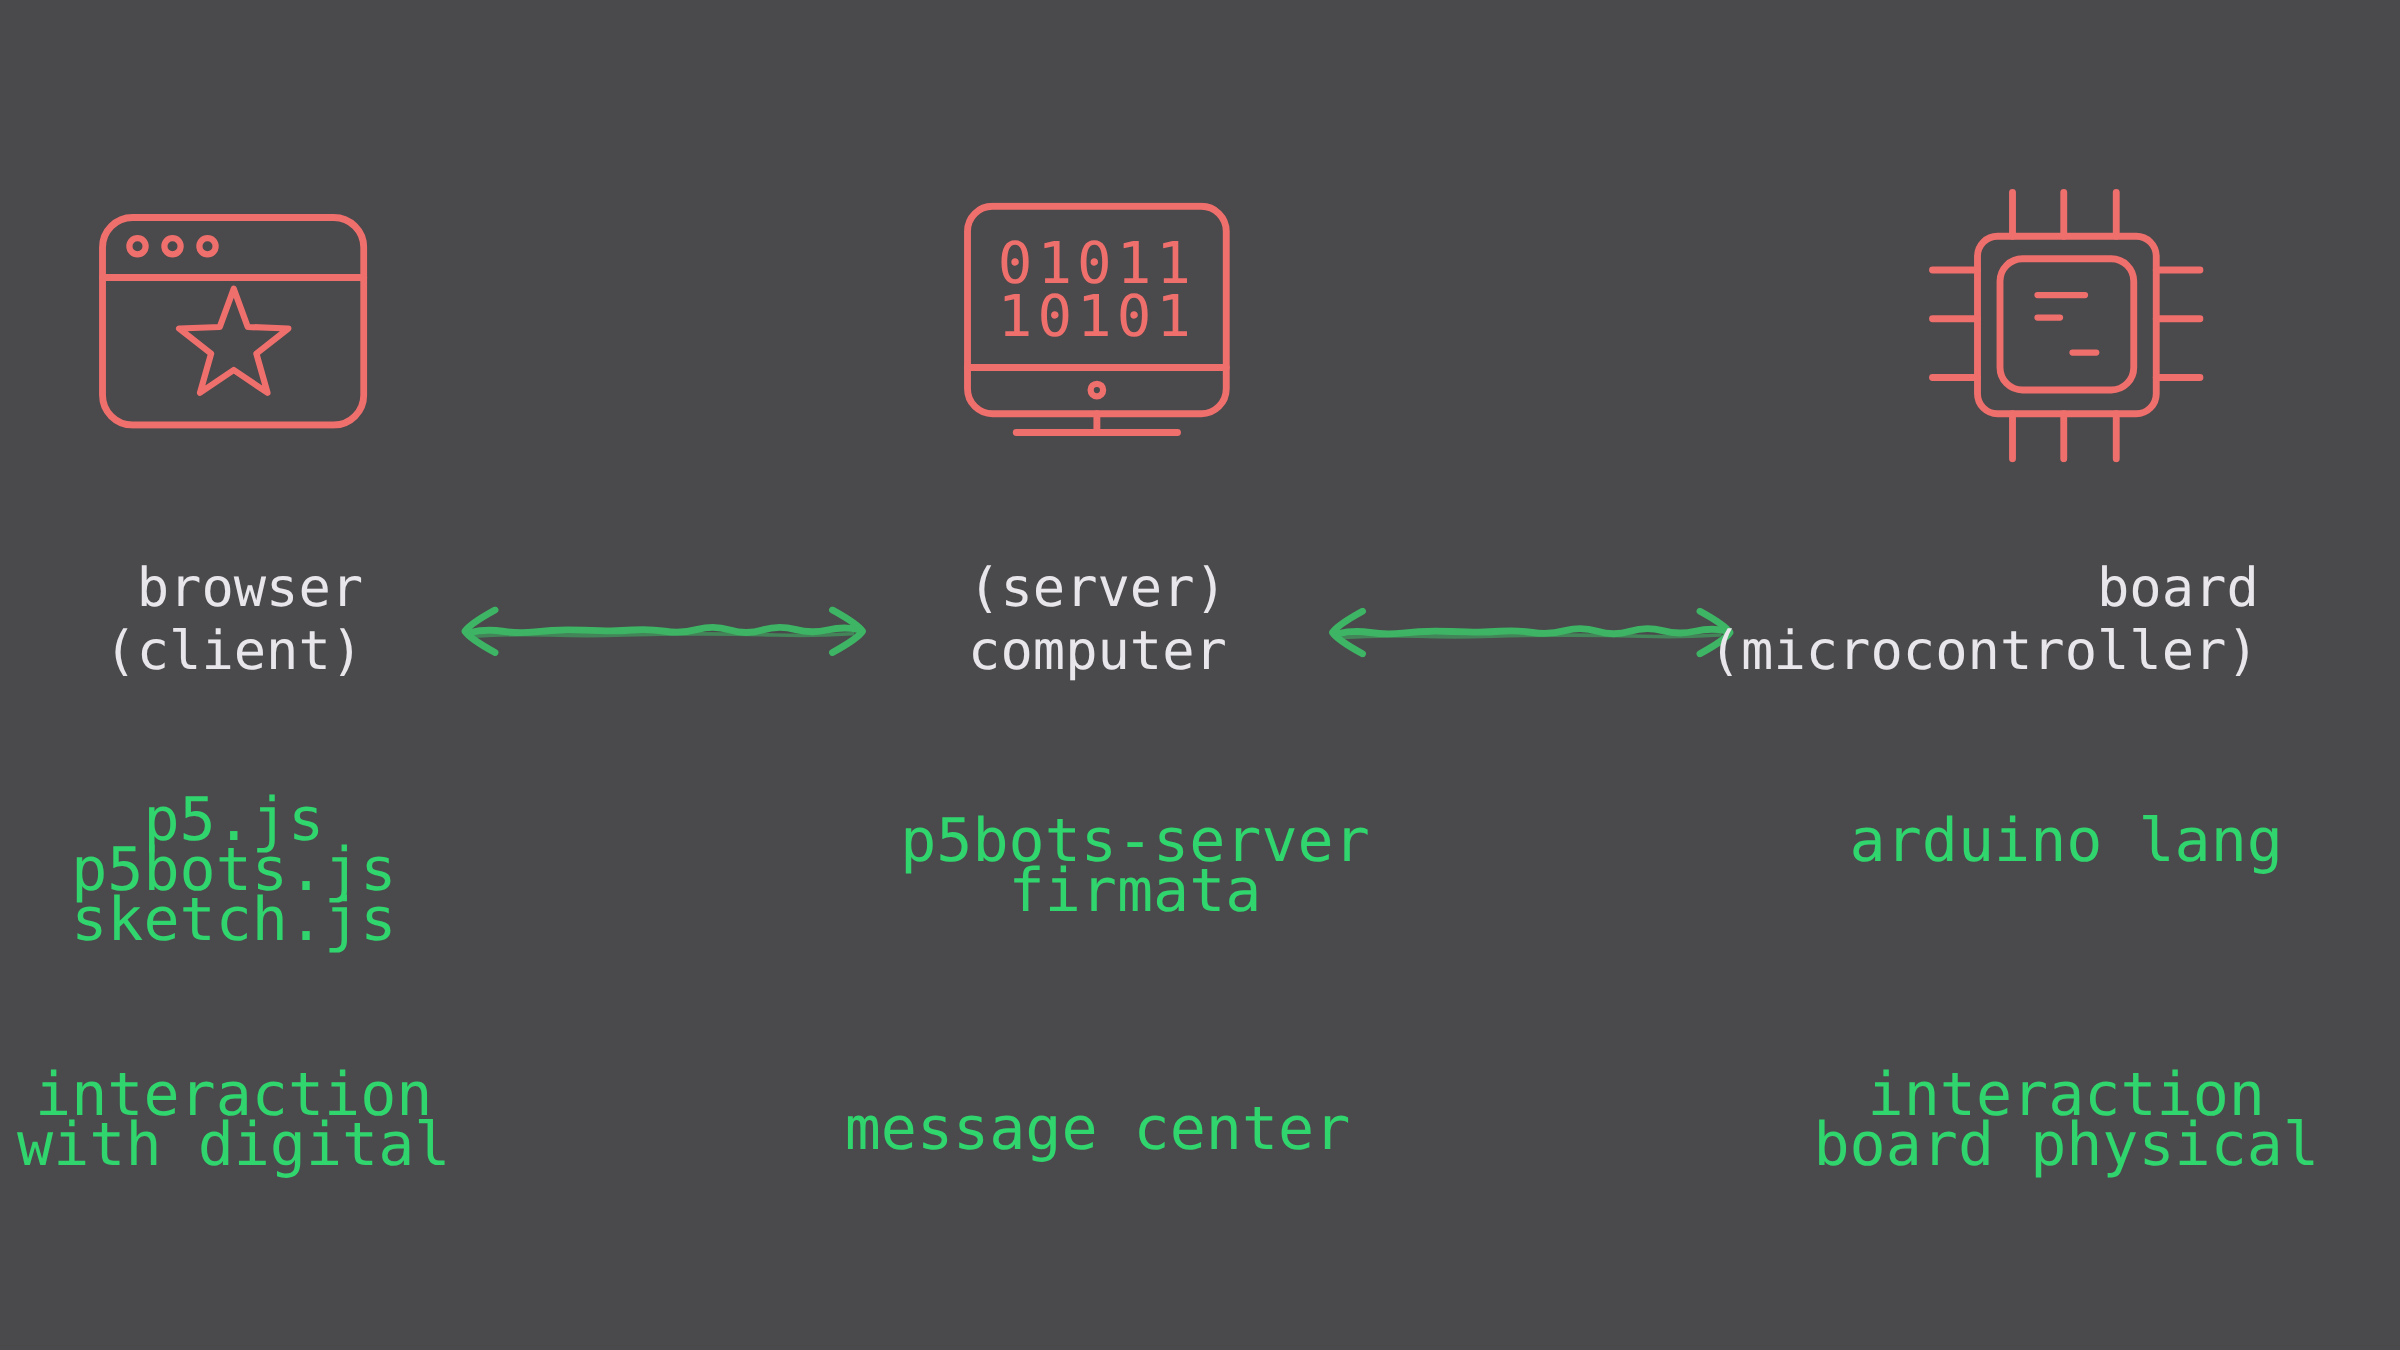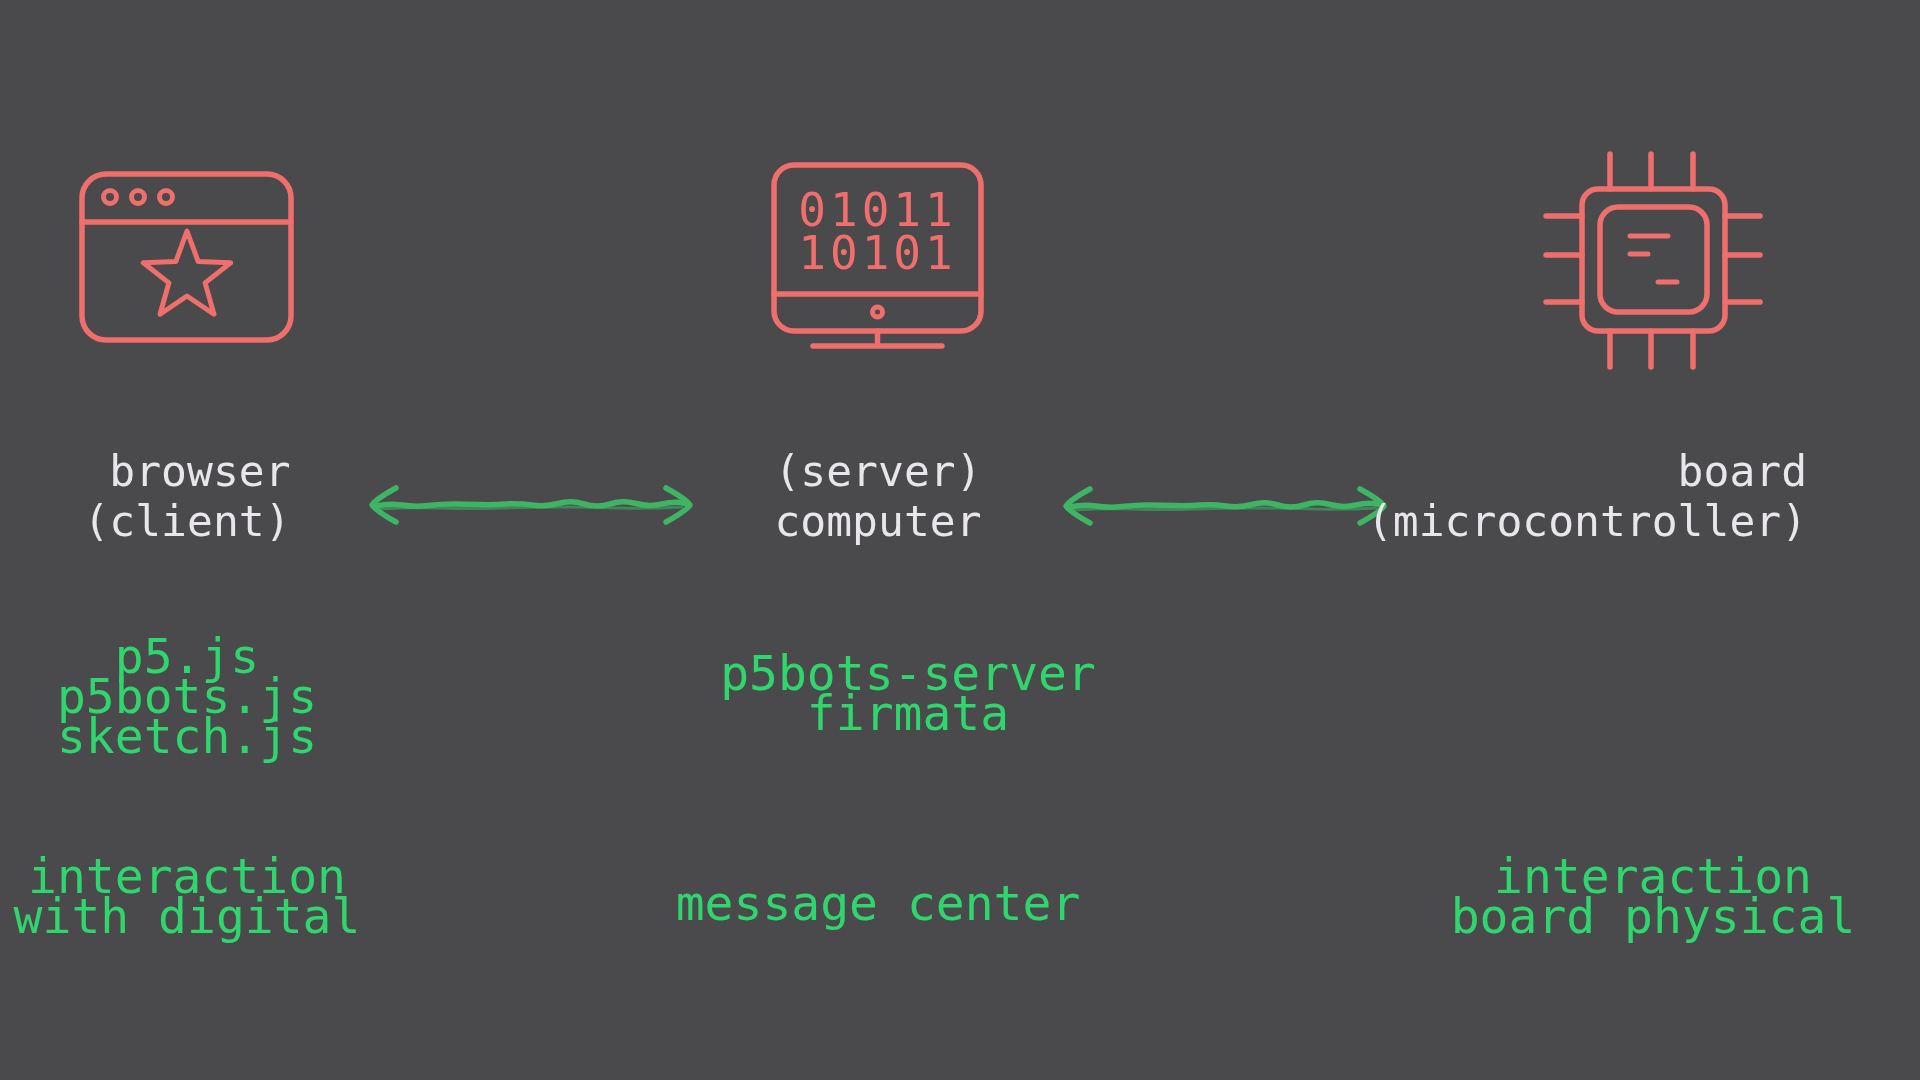--- a/index.html
+++ b/index.html
@@ -172,20 +172,21 @@
       <line x1="182" y1="151" x2="217" y2="151"></line>
     </g>
   </svg>
 
   <div class="column-title abs center-anchor" style="left:1587px; top:446px;">
     <div>board</div>
     <div>(microcontroller)</div>
   </div>
 
   <div class="accent-block abs center-anchor" style="left:1653px; top:653px;">
+    <div>arduino lang</div>
   </div>
 
   <div class="accent-block abs center-anchor" style="left:1653px; top:856px;">
     <div>interaction</div>
     <div>board physical</div>
   </div>
 
 </div>
 
 </body></html>

